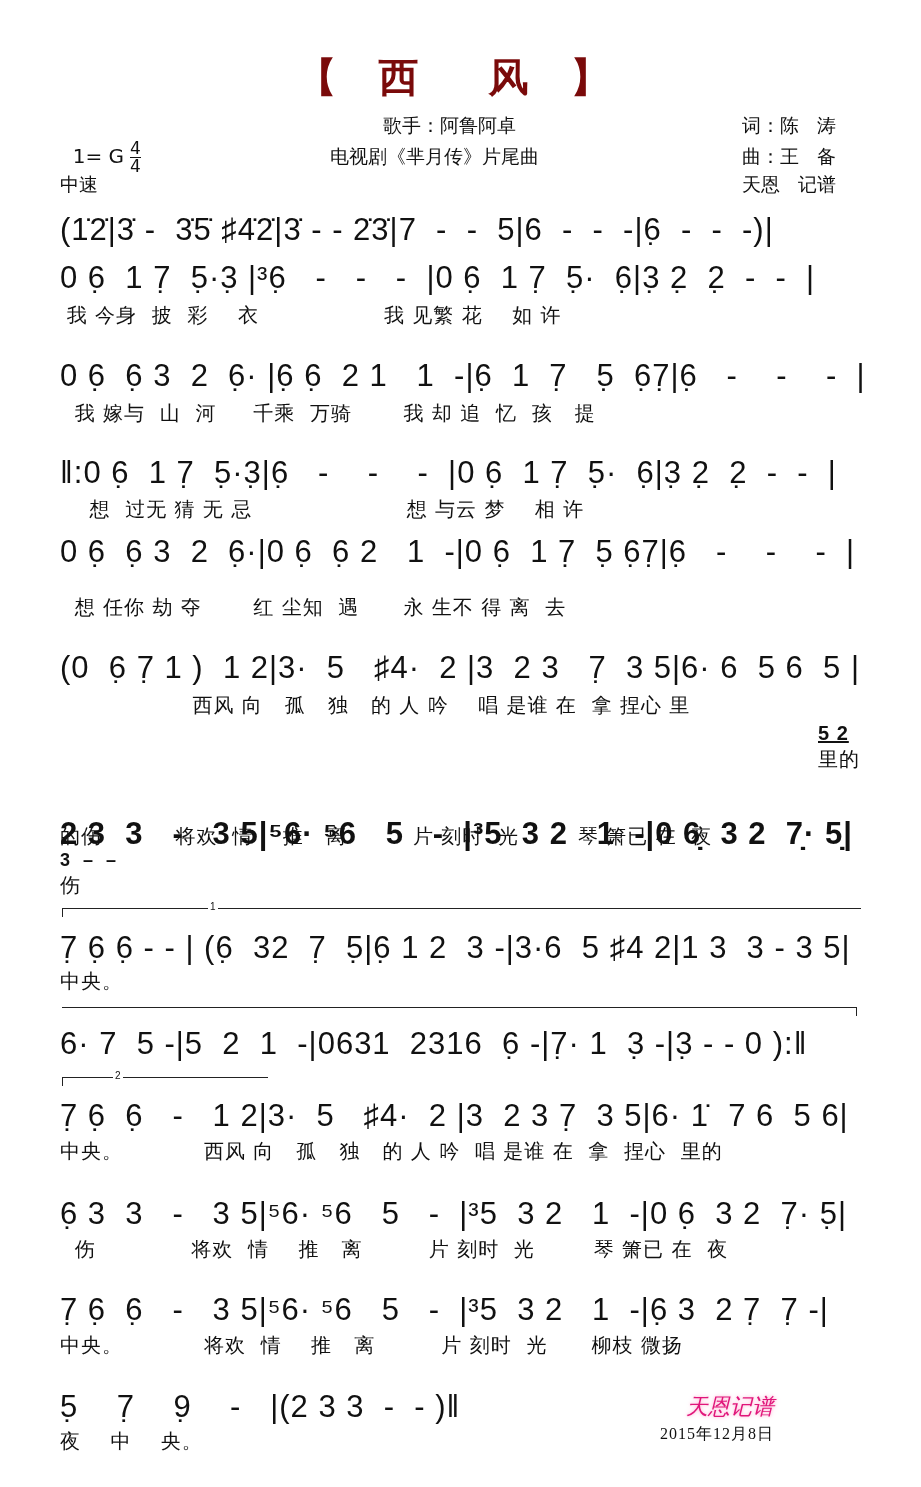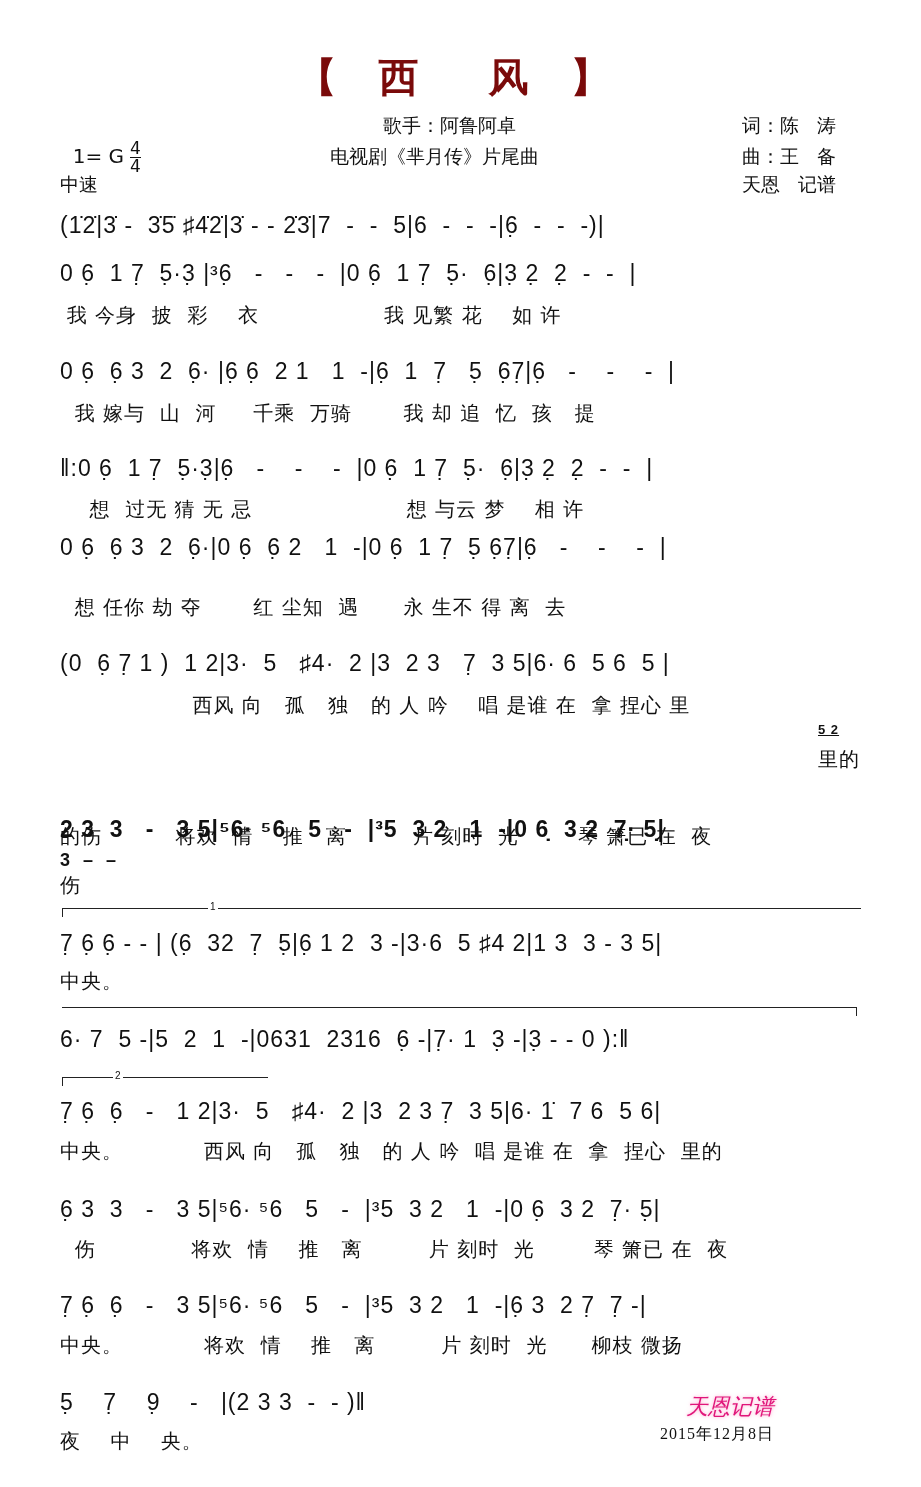--- a/index.html
+++ b/index.html
@@ -6,21 +6,21 @@
   body { width:921px; height:1487px; position:relative; overflow:hidden;
          font-family:"Liberation Sans", "DejaVu Sans", sans-serif; color:#111; }
   .abs { position:absolute; white-space:pre; }
   .title { left:0; width:921px; top:50px; text-align:center; font-size:40px; font-weight:bold;
            color:#7a0a0a; letter-spacing:14px; font-family:"DejaVu Sans", sans-serif; }
   .meta { font-size:19px; font-family:"DejaVu Sans", sans-serif; color:#111; }
   .key { font-size:20px; }
   .frac { display:inline-block; vertical-align:middle; text-align:center; font-size:17px; line-height:17px; margin-left:6px; }
   .frac span { display:block; }
   .frac .bar { border-top:1.5px solid #111; }
-  .notes { font-size:23px; letter-spacing:1px; font-family:"Liberation Sans", sans-serif; }
+  .notes { font-size:31px; letter-spacing:1px; font-family:"Liberation Sans", sans-serif; }
   .lyr { font-size:20px; font-family:"DejaVu Sans", sans-serif; letter-spacing:1px; }
   .bracket { border-top:1.5px solid #222; border-left:1.5px solid #222; height:8px; }
   .bracket-r { border-top:1.5px solid #222; border-right:1.5px solid #222; height:8px; }
   .vnum { font-size:10px; background:#fff; padding:0 2px; }
   .stamp { font-size:22px; color:#e0157a; font-family:"DejaVu Serif", serif; font-style:italic;
            text-shadow:0 0 3px #ffb6d5, 0 0 6px #ffd1e6; }
   .date { font-size:16px; font-family:"Liberation Serif", serif; letter-spacing:1px; }
   .wm { font-size:22px; font-family:"DejaVu Sans Mono", monospace; letter-spacing:-1px; }
 </style>
 </head>
@@ -58,21 +58,21 @@
     <div class="abs notes" style="left: 60px; top: 1098px;">7̣ 6̣  6̣   -   1 2|3·  5   ♯4·  2 |3  2 3 7̣  3 5|6· 1̇  7 6  5 6|</div>
     <div class="abs lyr" style="left: 60px; top: 1138px;">中央。           西风 向   孤   独   的 人 吟  唱 是谁 在  拿  捏心  里的</div>
     <div class="abs notes" style="left: 60px; top: 1196px;">6̣ 3  3   -   3 5|⁵6· ⁵6   5   -  |³5  3 2   1  -|0 6̣  3 2  7̣· 5̣|</div>
     <div class="abs lyr" style="left: 60px; top: 1236px;">  伤             将欢  情    推   离         片 刻时  光        琴 箫已 在  夜</div>
     <div class="abs notes" style="left: 60px; top: 1292px;">7̣ 6̣  6̣   -   3 5|⁵6· ⁵6   5   -  |³5  3 2   1  -|6̣ 3  2 7̣  7̣ -|</div>
     <div class="abs lyr" style="left: 60px; top: 1332px; text-align: right;">中央。           将欢  情    推   离         片 刻时  光      柳枝 微扬</div>
     <div class="abs notes" style="left: 60px; top: 1389px;">5̣    7̣    9̣    -   |(2 3 3  -  - )‖</div>
     <div class="abs lyr" style="left: 60px; top: 1428px;">夜    中    央。</div>
   </div>
 
-<div class="abs notes" style="left:818px; top:722px; font-size:13px; font-weight:bold; text-decoration:underline;">5 2</div>
+<div class="abs notes" style="left:818px; top:722px; font-size:20px; font-weight:bold; text-decoration:underline;">5 2</div>
 <div class="abs lyr" style="left:818px; top:746px;">里的</div>
 <div class="abs notes" style="left:60px; top:850px; font-size:18px; font-weight:bold;">3  –  –</div>
 <div class="abs lyr" style="left:60px; top:872px;">伤</div>
 
 <div class="abs bracket" style="left:62px; top:908px; width:798px;"></div>
 <div class="abs vnum" style="left:208px; top:901px;">1</div>
 <div class="abs bracket-r" style="left:62px; top:1007px; width:794px;"></div>
 <div class="abs bracket" style="left:62px; top:1077px; width:205px;"></div>
 <div class="abs vnum" style="left:113px; top:1070px;">2</div>
 

